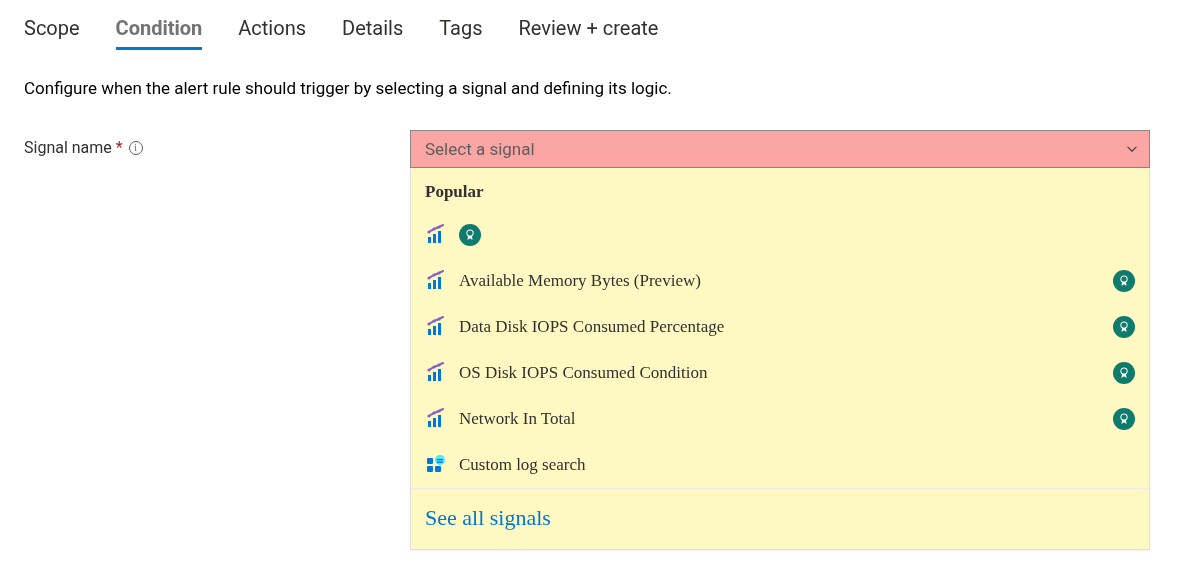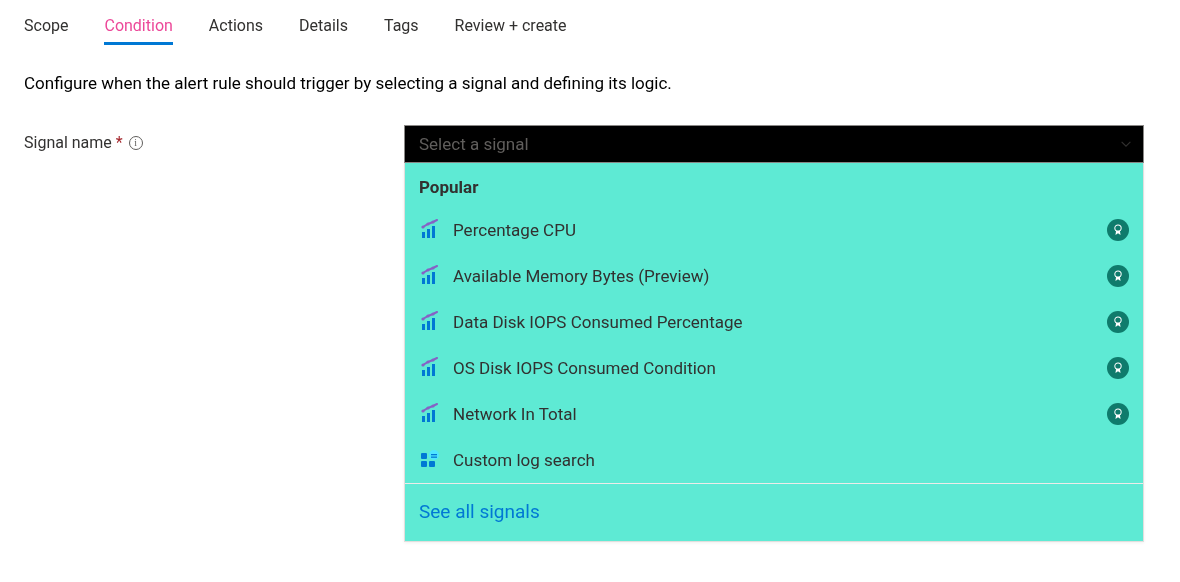--- a/index.html
+++ b/index.html
@@ -17,49 +17,50 @@
     }
     
     .tabs {
       display: flex;
       gap: 36px;
       border-bottom: 0 solid transparent;
       margin-bottom: 28px;
       padding-top: 6px;
     }
     .tab {
-      font-size: 16px;
+      font-size: 20px;
       color: #323130;
       padding-bottom: 10px;
       cursor: pointer;
       position: relative;
     }
     .tab.active {
-      font-weight: 400;
-      color: #ec4899;
+      font-weight: 700;
+      color: #737373;
     }
     .tab.active::after {
       content: "";
       position: absolute;
       left: 0;
       right: 0;
       bottom: 0;
       height: 3px;
       background: #0078d4;
     }
     
     .description {
       font-size: 17px;
       color: #000000;
       margin-bottom: 32px;
     }
     
     .form-row {
       display: flex;
       align-items: flex-start;
+      gap: 6px;
     }
     .form-label {
       width: 380px;
       flex: 0 0 380px;
       display: flex;
       align-items: center;
       gap: 6px;
       font-size: 16px;
       color: #323130;
       padding-top: 8px;
@@ -89,37 +90,38 @@
     }
     
     .select-box {
       border: 1px solid #8a8886;
       height: 38px;
       display: flex;
       align-items: center;
       justify-content: space-between;
       padding: 0 10px 0 14px;
       cursor: pointer;
-      background: #000000;
+      background: #fca5a5;
     }
     .select-placeholder {
       color: #605e5c;
       font-size: 17px;
     }
     .chevron-icon svg {
       width: 14px;
       height: 14px;
       display: block;
     }
     
     .dropdown {
       border: 1px solid #e1dfdd;
       border-top: none;
-      background: #5eead4;
+      background: #fef9c3;
       box-shadow: 0 1px 3px rgba(0,0,0,0.06);
+      font-family: Liberation Serif, serif;
     }
     .dropdown-header {
       font-weight: 700;
       font-size: 17px;
       padding: 14px 14px 10px;
       color: #323130;
     }
     .signal-list {
       border-bottom: 1px solid #edebe9;
     }
@@ -151,21 +153,21 @@
       display: flex;
       align-items: center;
       justify-content: center;
       flex: 0 0 22px;
     }
     .see-all {
       padding: 16px 14px 18px;
     }
     .see-all-link {
       color: #0078d4;
-      font-size: 19px;
+      font-size: 22px;
       cursor: pointer;
     }
   </style>
 </head>
 <body>
 
 <div class="tabs">
   <div class="tab">Scope</div>
   <div class="tab active">Condition</div>
   <div class="tab">Actions</div>
@@ -204,21 +206,20 @@
             <svg viewBox="0 0 22 22" width="22" height="22">
               <rect x="3" y="13" width="3" height="6" fill="#0078d4"></rect>
               <rect x="8" y="10" width="3" height="9" fill="#0078d4"></rect>
               <rect x="13" y="7" width="3" height="12" fill="#0078d4"></rect>
               <polyline points="4,8 9,5 14,3 18,1" fill="none" stroke="#8661c5" stroke-width="2" stroke-linecap="round"></polyline>
               <circle cx="4" cy="8" r="1.6" fill="#8661c5"></circle>
               <circle cx="9" cy="5" r="1.6" fill="#8661c5"></circle>
               <circle cx="14" cy="3" r="1.6" fill="#8661c5"></circle>
             </svg>
           </span>
-          <span class="signal-label">Percentage CPU</span>
           <span class="badge-icon">
             <svg viewBox="0 0 22 22" width="14" height="14">
               <circle cx="11" cy="8" r="5" fill="none" stroke="#fff" stroke-width="1.6"></circle>
               <path d="M8 12 L7 19 L11 16 L15 19 L14 12" fill="#fff"></path>
             </svg>
           </span>
         </div>
 
         <div class="signal-item">
           <span class="signal-icon">

